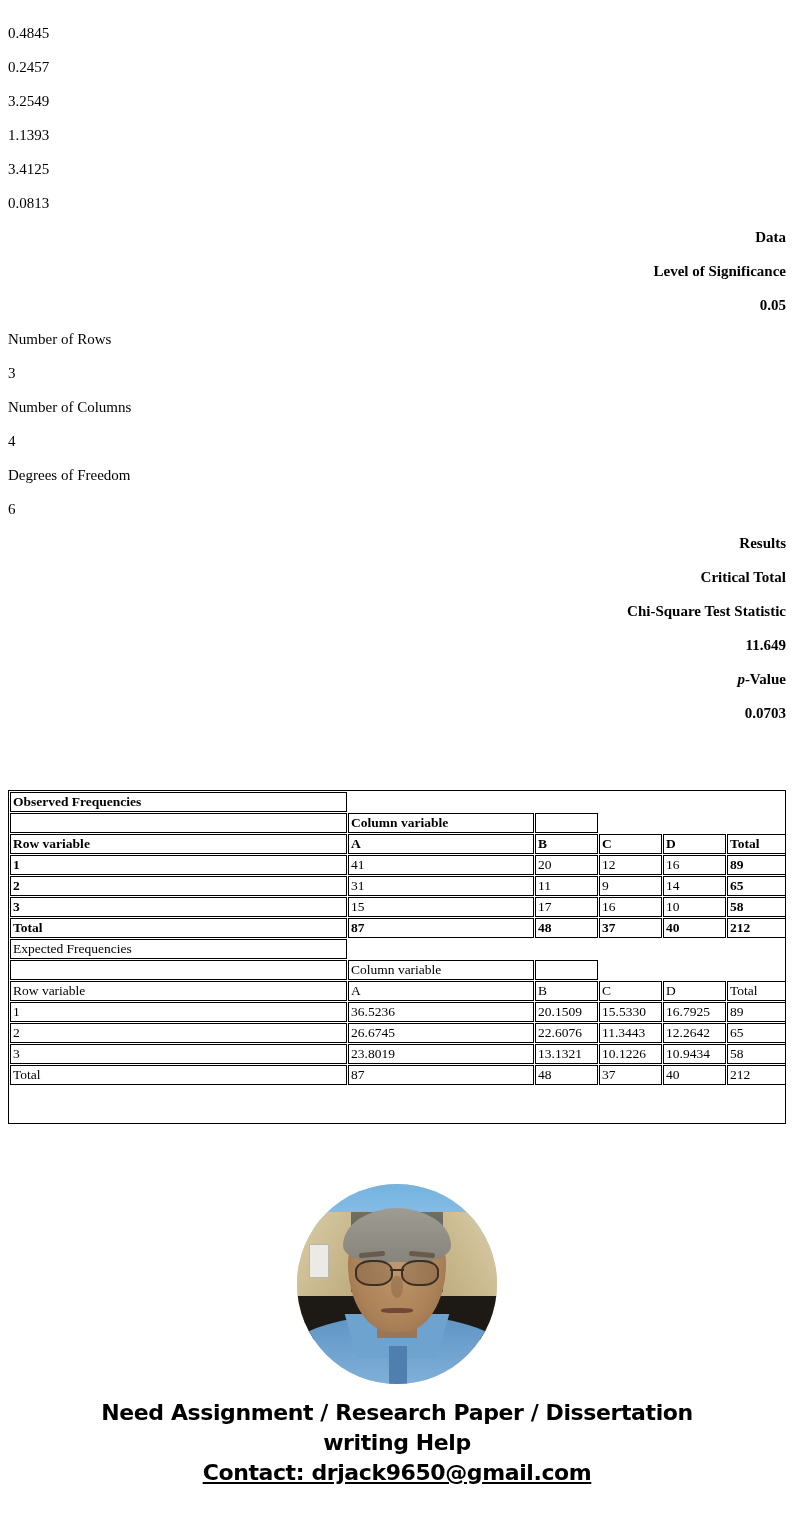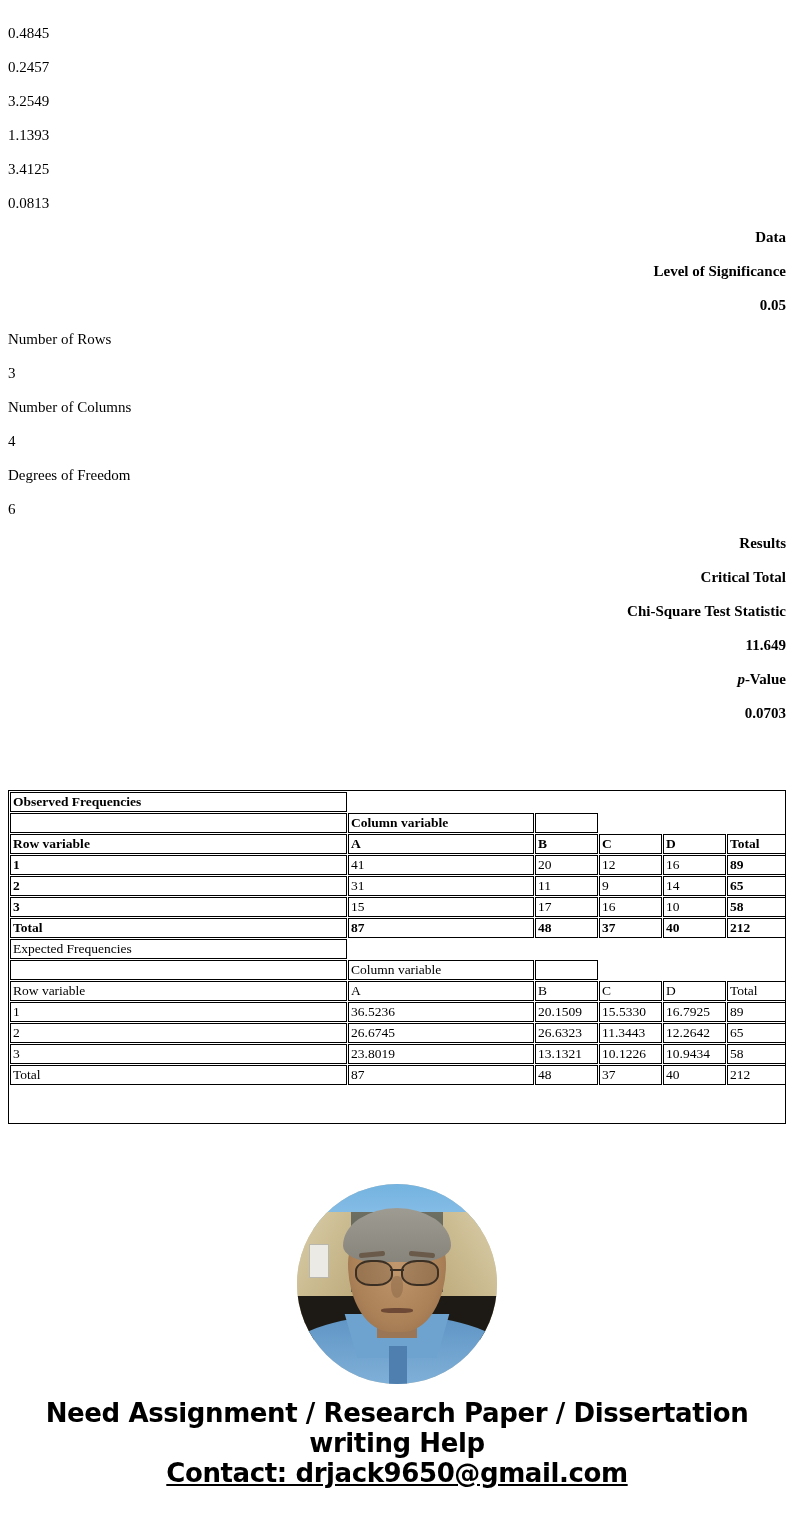--- a/index.html
+++ b/index.html
@@ -178,21 +178,21 @@
 
   
   .promo {
     position: absolute;
     left: 0;
     top: 1398px;
     width: 794px;
     text-align: center;
     font-family: "DejaVu Sans", "Liberation Sans", sans-serif;
     font-weight: bold;
-    font-size: 26px;
+    font-size: 22px;
     line-height: 30px;
     letter-spacing: -0.4px;
     color: #000;
   }
   .promo .l1 { display: block; }
   .promo .l2 { display: block; }
   .promo .l3 { display: block; text-decoration: underline; }
 </style>
 </head>
 <body>
@@ -316,21 +316,21 @@
           <td>1</td>
           <td>36.5236</td>
           <td>20.1509</td>
           <td>15.5330</td>
           <td>16.7925</td>
           <td>89</td>
         </tr>
         <tr>
           <td>2</td>
           <td>26.6745</td>
-          <td>26.6323</td>
+          <td>22.6076</td>
           <td>11.3443</td>
           <td>12.2642</td>
           <td>65</td>
         </tr>
         <tr>
           <td>3</td>
           <td>23.8019</td>
           <td>13.1321</td>
           <td>10.1226</td>
           <td>10.9434</td>

